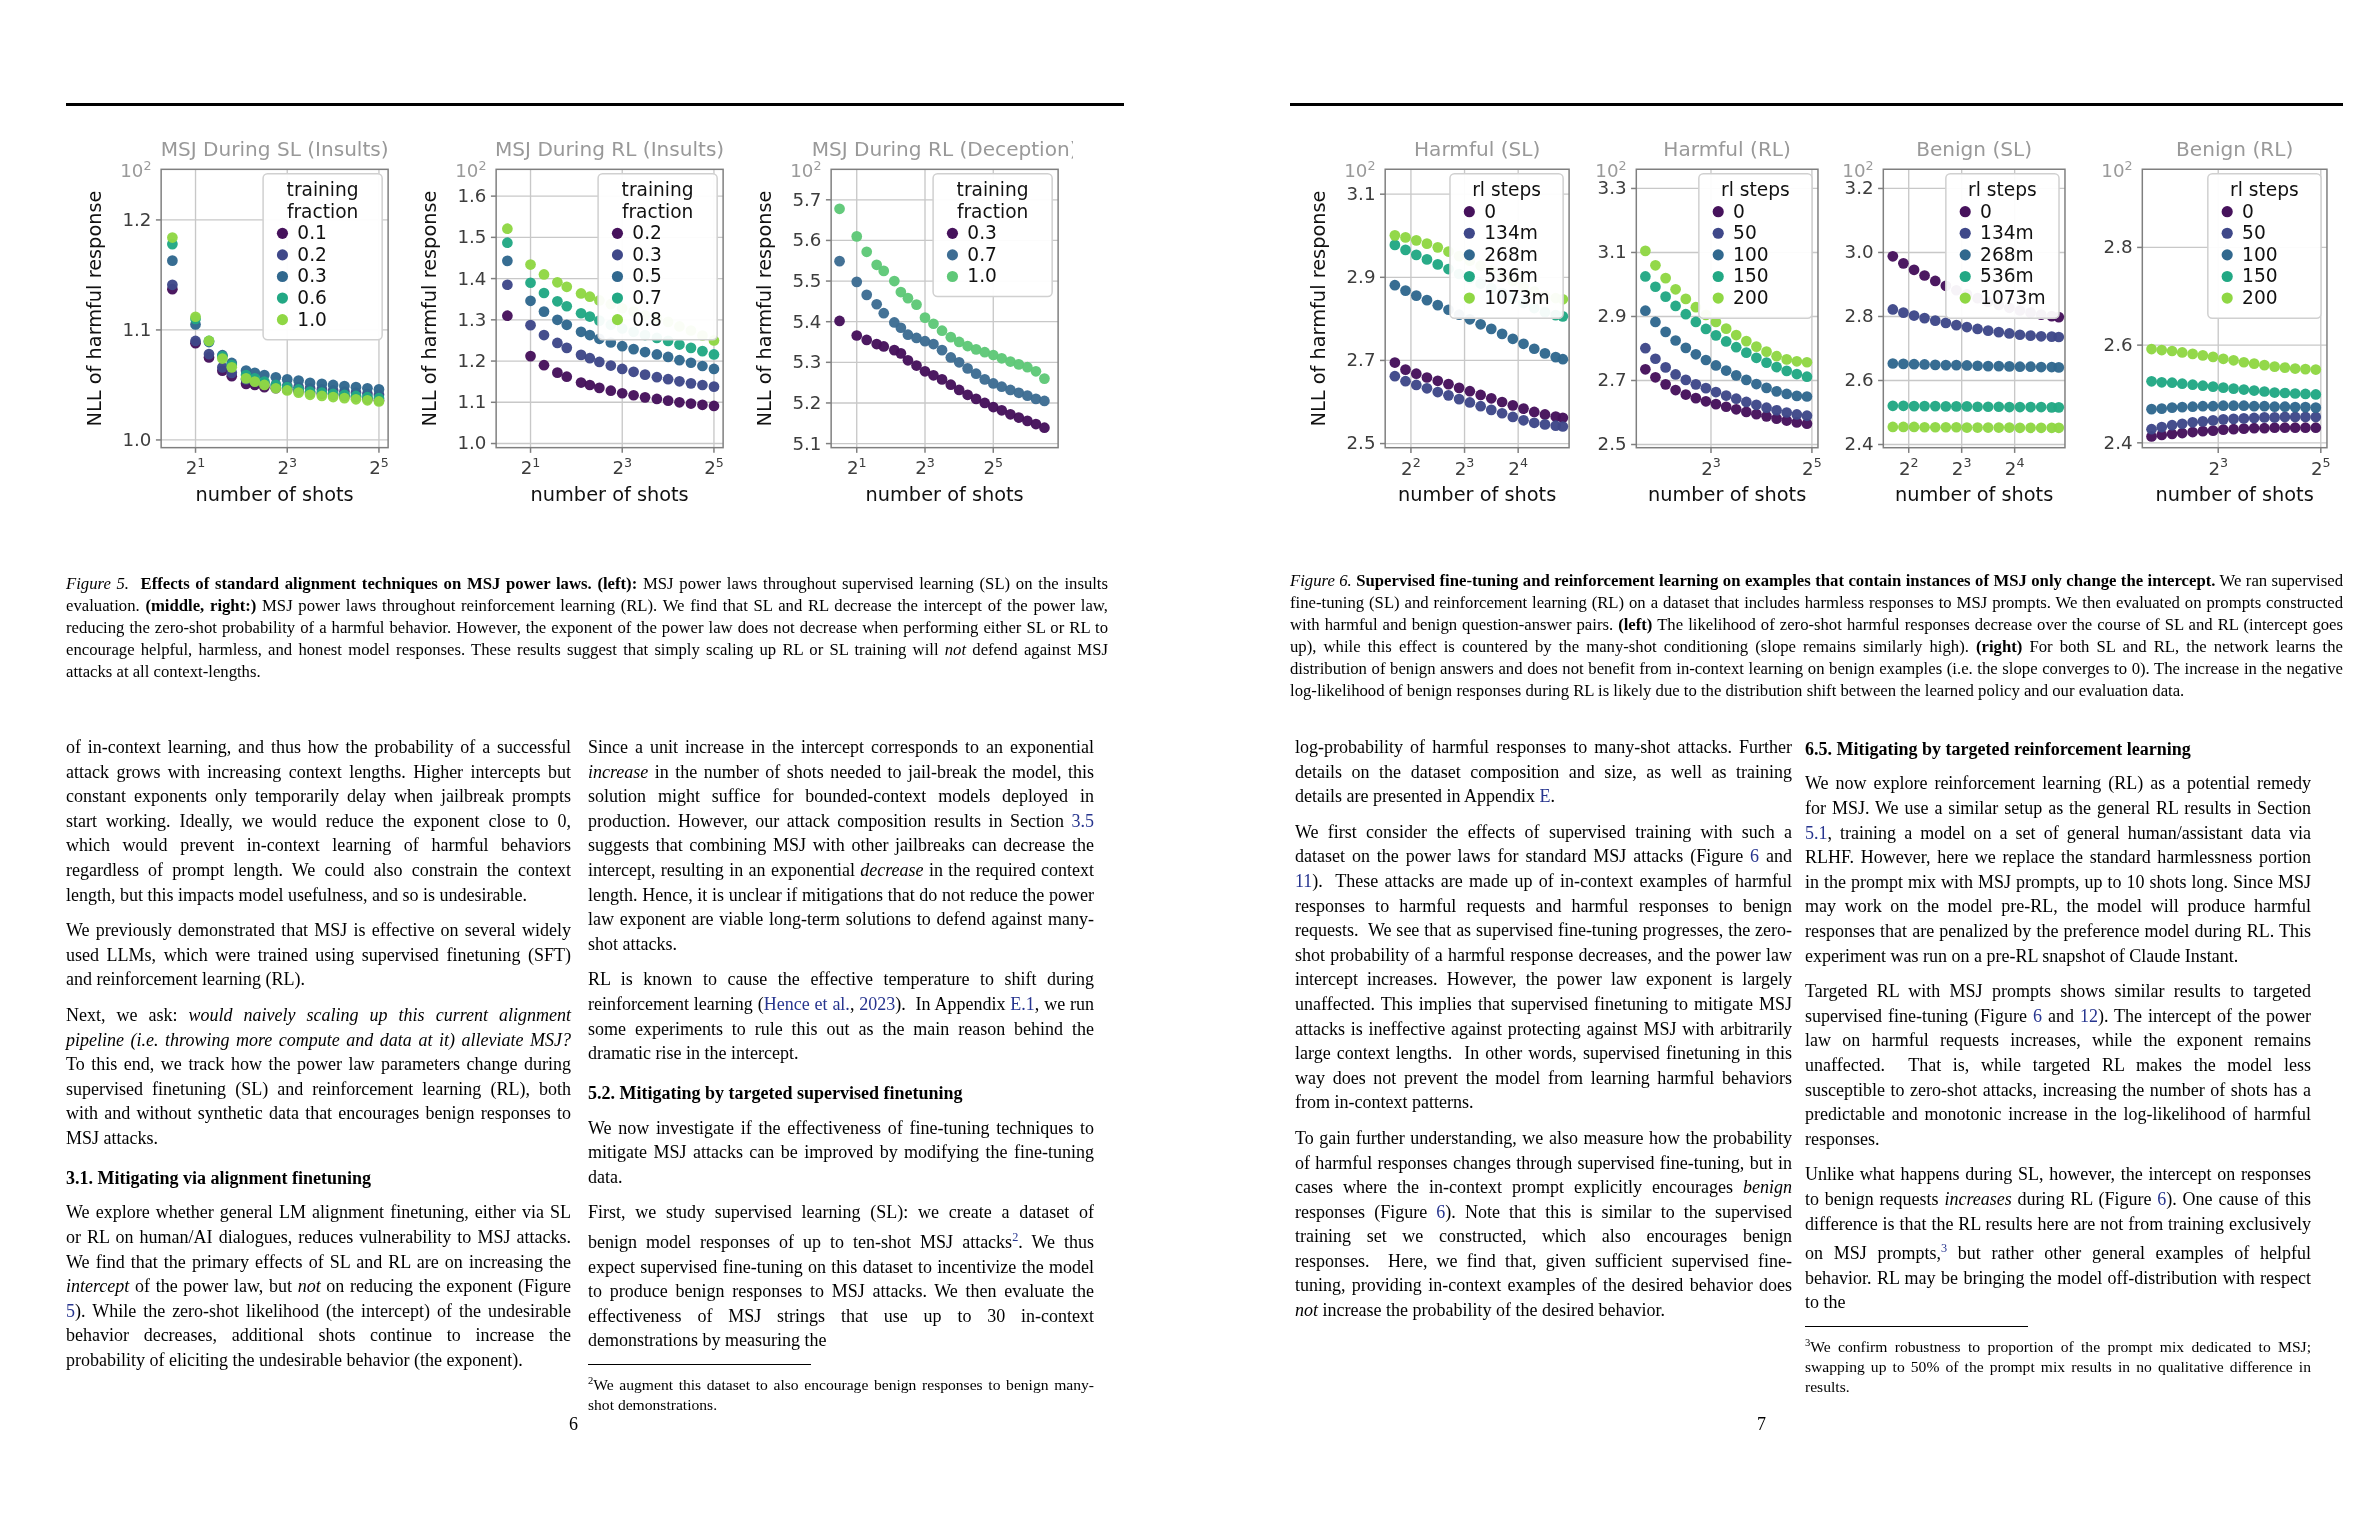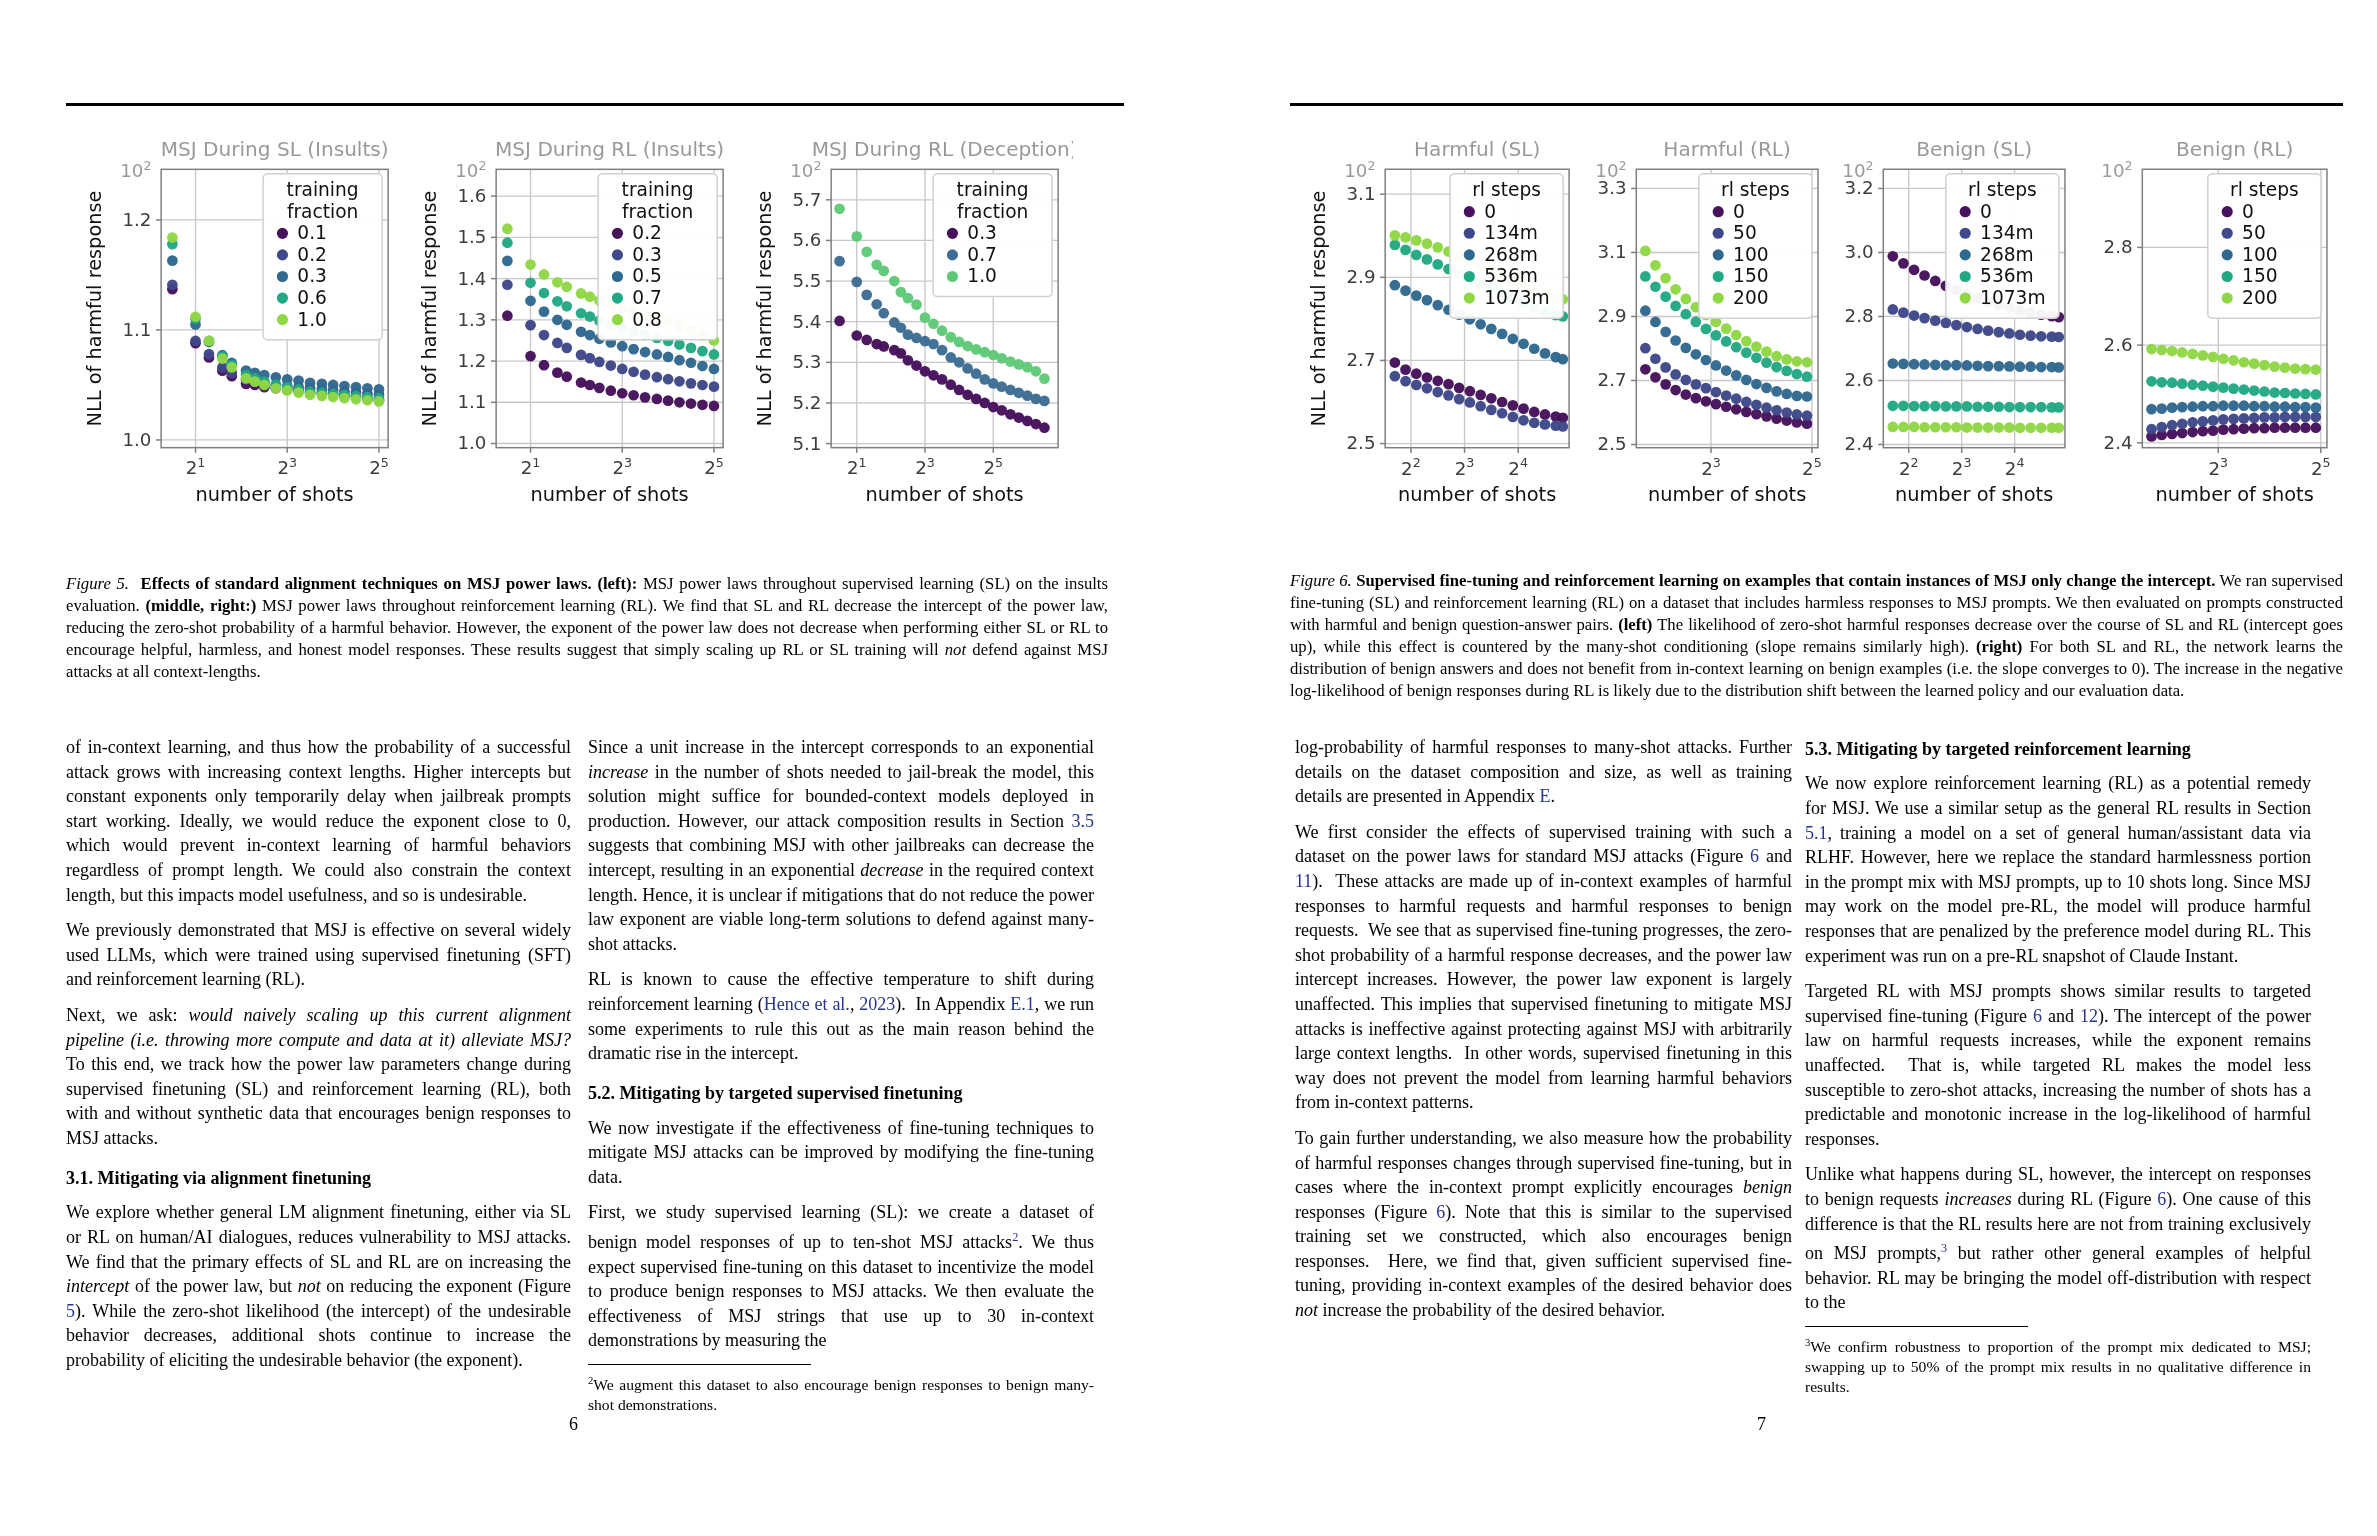--- a/index.html
+++ b/index.html
@@ -1083,21 +1083,21 @@
   </div>
 
 <p class="caption" style="left:1290px;top:570px;width:1053px;"><i>Figure 6.</i> <b>Supervised fine-tuning and reinforcement learning on examples that contain instances of MSJ only change the intercept.</b> We ran supervised fine-tuning (SL) and reinforcement learning (RL) on a dataset that includes harmless responses to MSJ prompts. We then evaluated on prompts constructed with harmful and benign question-answer pairs. <b>(left)</b> The likelihood of zero-shot harmful responses decrease over the course of SL and RL (intercept goes up), while this effect is countered by the many-shot conditioning (slope remains similarly high). <b>(right)</b> For both SL and RL, the network learns the distribution of benign answers and does not benefit from in-context learning on benign examples (i.e. the slope converges to 0). The increase in the negative log-likelihood of benign responses during RL is likely due to the distribution shift between the learned policy and our evaluation data.</p>
 
 <div class="col" style="left:1295px;width:497px;">
     <p>log-probability of harmful responses to many-shot attacks. Further details on the dataset composition and size, as well as training details are presented in Appendix <span class="lk">E</span>.</p>
     <p>We first consider the effects of supervised training with such a dataset on the power laws for standard MSJ attacks (Figure <span class="lk">6</span> and <span class="lk">11</span>).&nbsp; These attacks are made up of in-context examples of harmful responses to harmful requests and harmful responses to benign requests.&nbsp; We see that as supervised fine-tuning progresses, the zero-shot probability of a harmful response decreases, and the power law intercept increases. However, the power law exponent is largely unaffected. This implies that supervised finetuning to mitigate MSJ attacks is ineffective against protecting against MSJ with arbitrarily large context lengths.&nbsp; In other words, supervised finetuning in this way does not prevent the model from learning harmful behaviors from in-context patterns.</p>
     <p>To gain further understanding, we also measure how the probability of harmful responses changes through supervised fine-tuning, but in cases where the in-context prompt explicitly encourages <i>benign</i> responses (Figure <span class="lk">6</span>). Note that this is similar to the supervised training set we constructed, which also encourages benign responses.&nbsp; Here, we find that, given sufficient supervised fine-tuning, providing in-context examples of the desired behavior does <i>not</i> increase the probability of the desired behavior.</p>
   </div>
 <div class="col" style="left:1805px;width:506px;">
-    <h3>5.3. Mitigating by targeted reinforcement learning</h3>
+    <h3>6.5. Mitigating by targeted reinforcement learning</h3>
     <p>We now explore reinforcement learning (RL) as a potential remedy for MSJ. We use a similar setup as the general RL results in Section <span class="lk">5.1</span>, training a model on a set of general human/assistant data via RLHF. However, here we replace the standard harmlessness portion in the prompt mix with MSJ prompts, up to 10 shots long. Since MSJ may work on the model pre-RL, the model will produce harmful responses that are penalized by the preference model during RL. This experiment was run on a pre-RL snapshot of Claude Instant.</p>
     <p>Targeted RL with MSJ prompts shows similar results to targeted supervised fine-tuning (Figure <span class="lk">6</span> and <span class="lk">12</span>). The intercept of the power law on harmful requests increases, while the exponent remains unaffected.&nbsp; That is, while targeted RL makes the model less susceptible to zero-shot attacks, increasing the number of shots has a predictable and monotonic increase in the log-likelihood of harmful responses.</p>
     <p>Unlike what happens during SL, however, the intercept on responses to benign requests <i>increases</i> during RL (Figure <span class="lk">6</span>). One cause of this difference is that the RL results here are not from training exclusively on MSJ prompts,<sup class="lk">3</sup> but rather other general examples of helpful behavior. RL may be bringing the model off-distribution with respect to the</p>
     <div class="footnote">
       <div class="fnrule"></div>
       <div><sup>3</sup>We confirm robustness to proportion of the prompt mix dedicated to MSJ; swapping up to 50% of the prompt mix results in no qualitative difference in results.</div>
     </div>
   </div>
 
 <div class="pagenum" style="left:1757px;">7</div>

